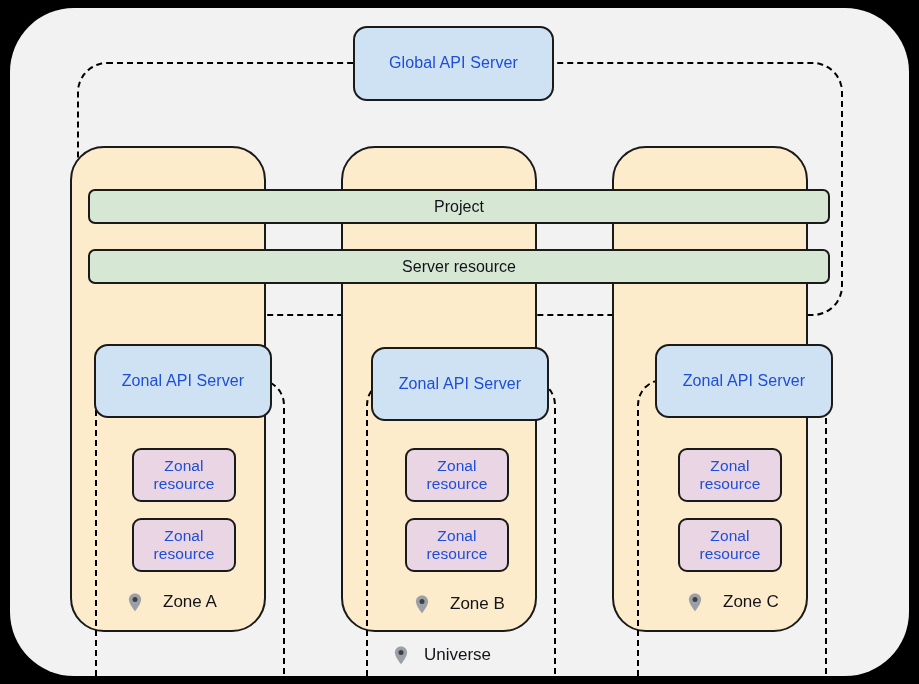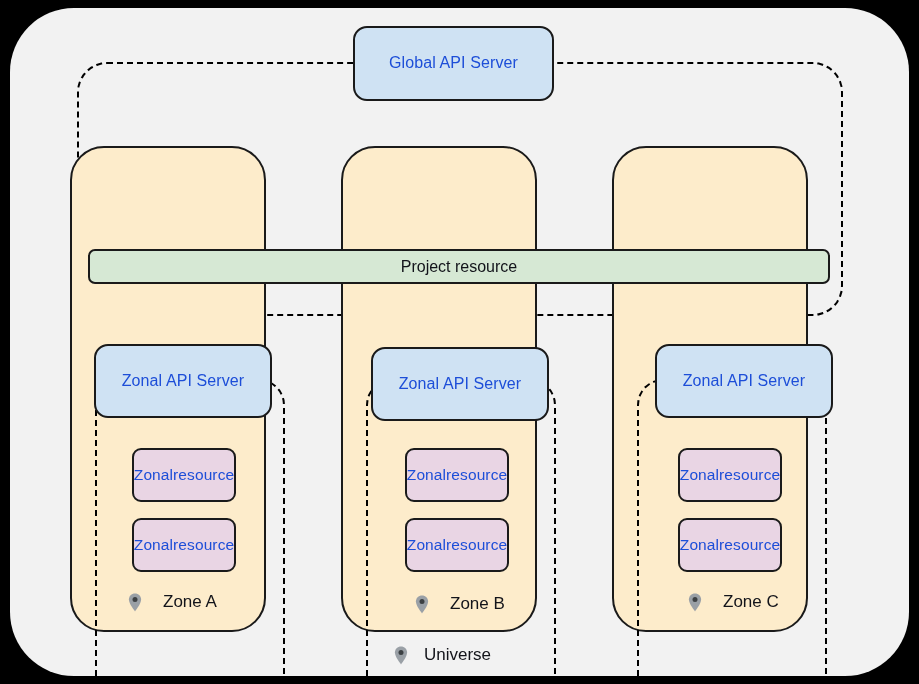--- a/index.html
+++ b/index.html
@@ -125,21 +125,21 @@
     z-index: 8;
   }
 
   
   .zonal-res {
     width: 104px;
     height: 54px;
     background: #e9d5e4;
     border-radius: 9px;
     z-index: 8;
-    flex-direction: row;
+    flex-direction: column;
     font-size: 15.5px;
   }
   .zonal-res span { display: block; }
 
   
   .zone-label {
     position: absolute;
     display: flex;
     align-items: center;
     gap: 21px;
@@ -231,21 +231,22 @@
     </div>
     <div class="zone-label" style="left:74px; top:444px;">
       <svg class="pin" viewBox="0 0 14 19">
         <path d="M7 0.6C3.5 0.6 0.9 3.2 0.9 6.6C0.9 11.1 7 18.4 7 18.4C7 18.4 13.1 11.1 13.1 6.6C13.1 3.2 10.5 0.6 7 0.6Z" fill="#9aa0a6"></path>
         <circle cx="7" cy="6.6" r="2.5" fill="#3c4043"></circle>
       </svg>
       <span>Zone C</span>
     </div>
   </div>
 
-  <div class="green-bar bar-global-resource">Project resource</div>
+  <div class="green-bar bar-project">Project</div>
+  <div class="green-bar bar-global-resource">Server resource</div>
 
   <div class="node global-api">Global API Server</div>
 
   <div class="universe-label">
     <svg class="pin" viewBox="0 0 14 19">
       <path d="M7 0.6C3.5 0.6 0.9 3.2 0.9 6.6C0.9 11.1 7 18.4 7 18.4C7 18.4 13.1 11.1 13.1 6.6C13.1 3.2 10.5 0.6 7 0.6Z" fill="#9aa0a6"></path>
       <circle cx="7" cy="6.6" r="2.5" fill="#3c4043"></circle>
     </svg>
     <span>Universe</span>
   </div>

